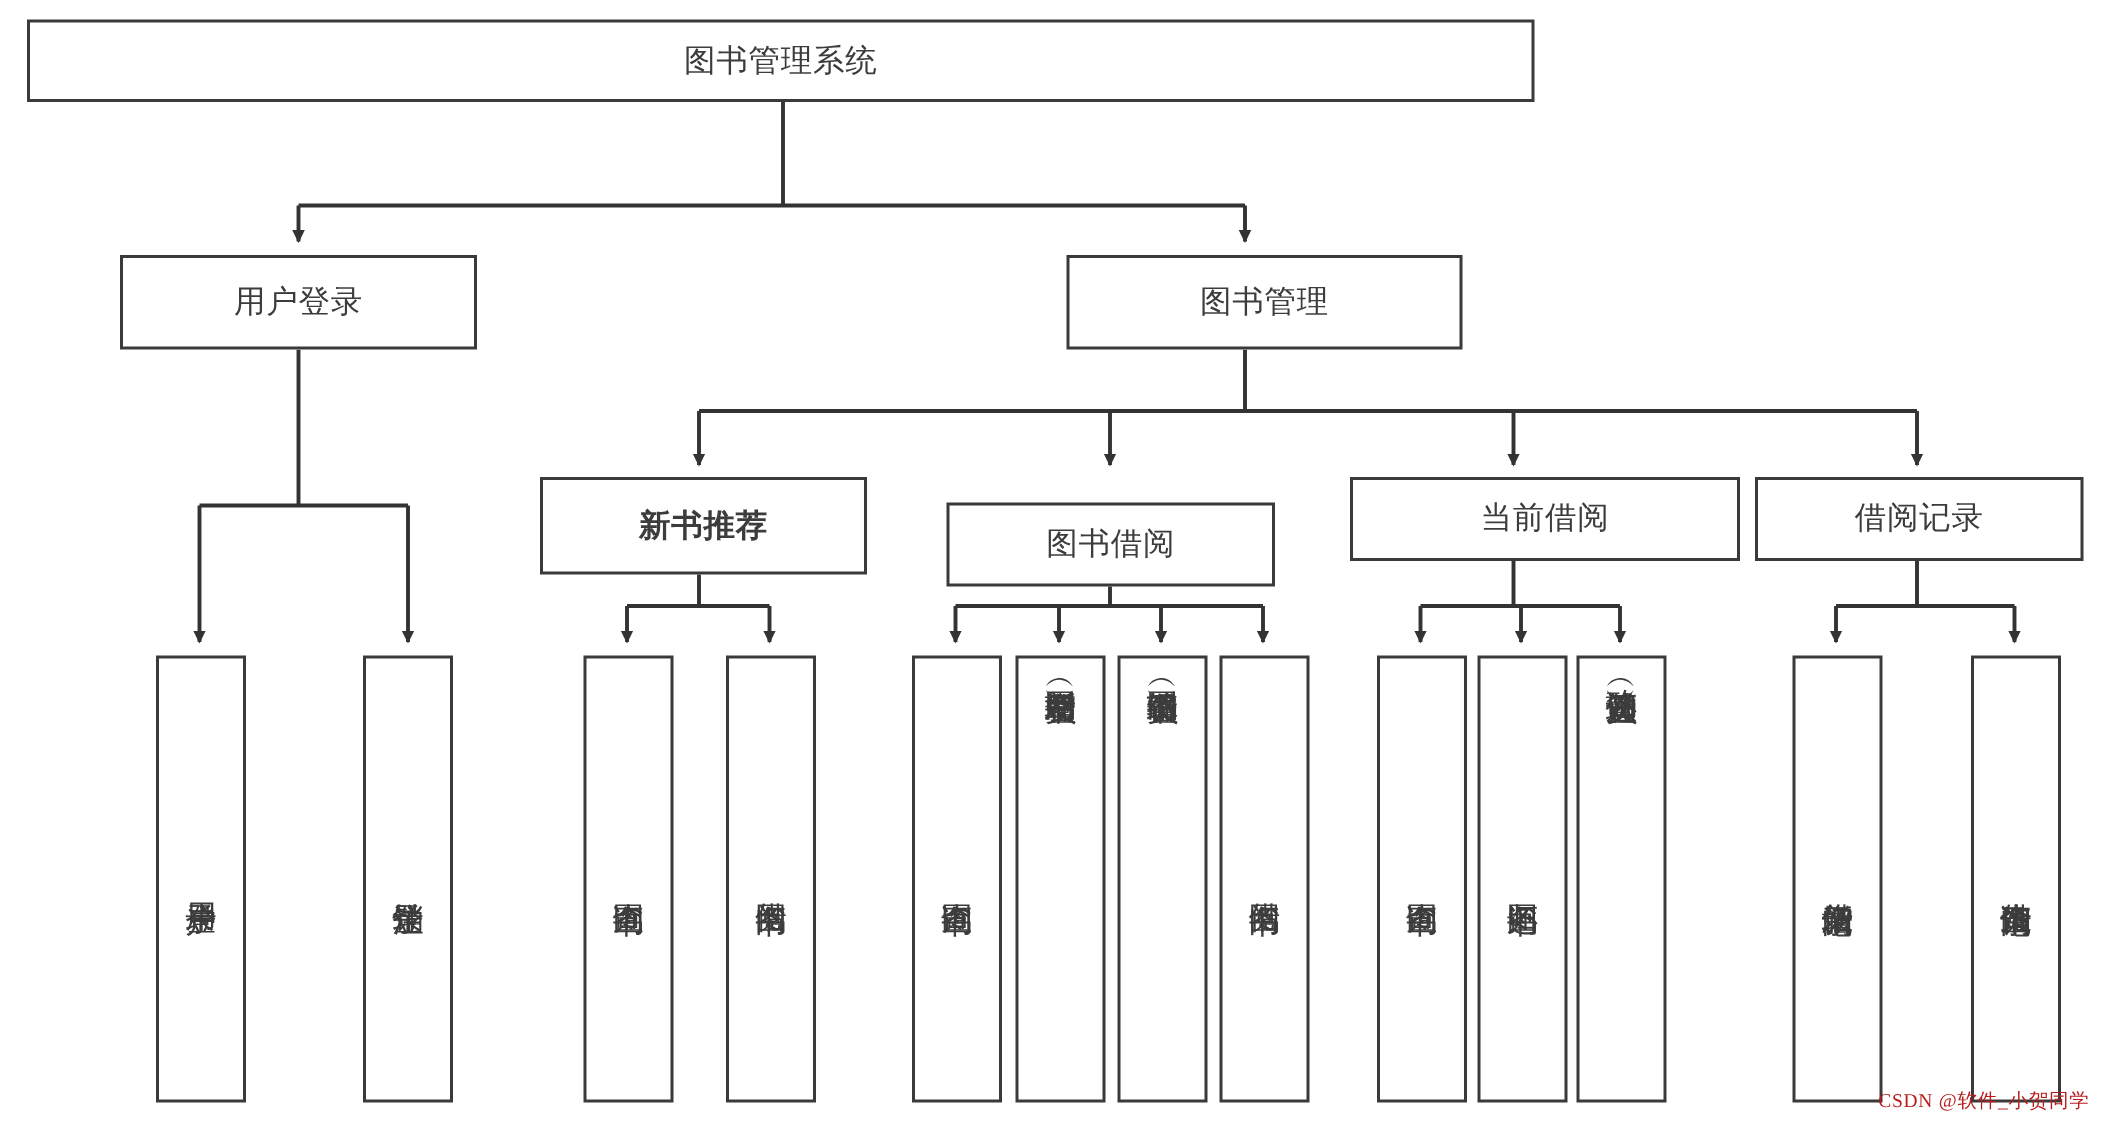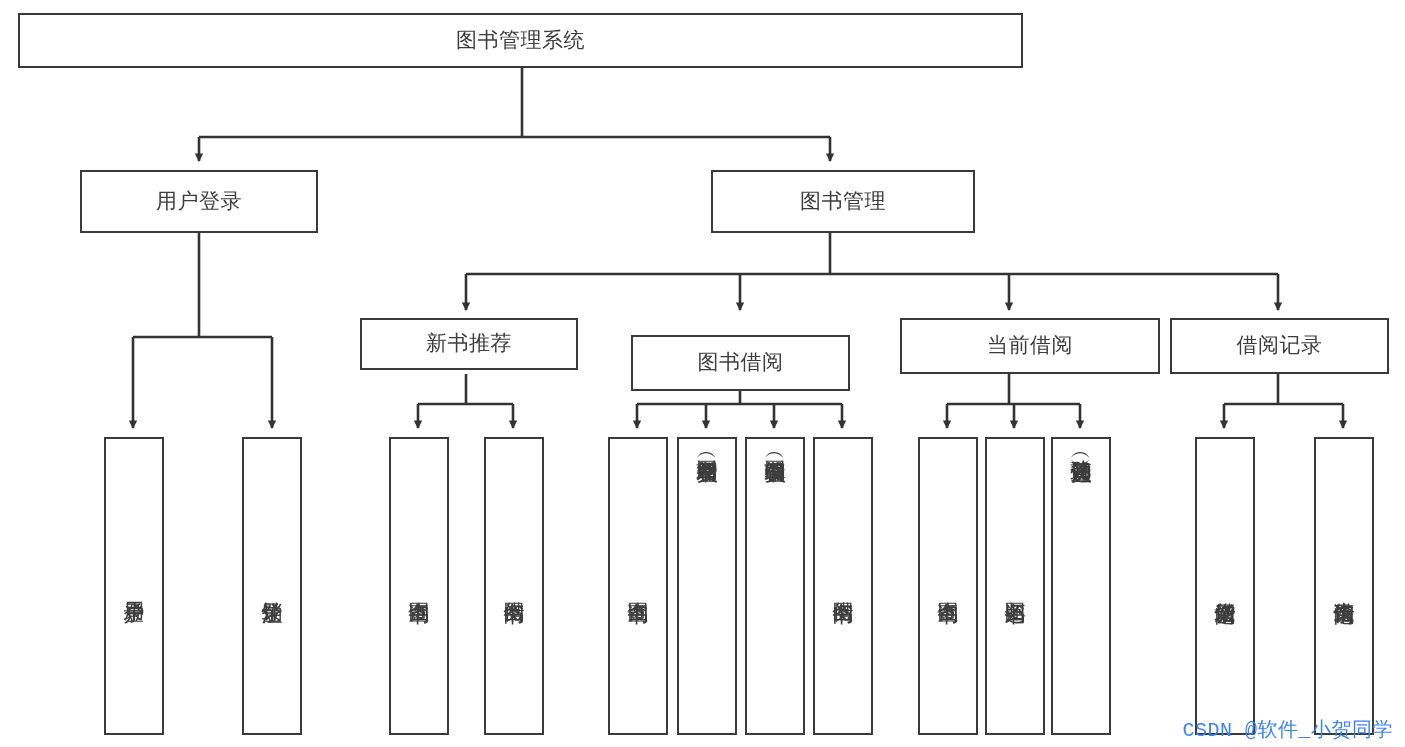--- a/index.html
+++ b/index.html
@@ -57,25 +57,25 @@
     display: block;
     margin: 0 auto;
   }
   .v-node.center-vert {
     align-items: center;
   }
   #watermark {
     position: absolute;
     right: 12px;
     bottom: 4px;
-    font-size: 20px;
-    color: #3b82f6;
+    font-size: 13px;
+    color: #b91c1c;
     letter-spacing: 0.5px;
     white-space: nowrap;
-    font-family: Liberation Mono, monospace;
+    font-family: Liberation Serif, serif;
   }
 </style>
 </head>
 <body>
 
 <div id="canvas">
 
   <svg id="edges" viewBox="0 0 1405 747" xmlns="http://www.w3.org/2000/svg">
     <defs>
       <marker id="arrow" markerWidth="10" markerHeight="10" refX="4.5" refY="7.6" orient="0" markerUnits="userSpaceOnUse">
@@ -132,21 +132,21 @@
     <span>图书管理系统</span>
   </div>
 
   <div class="node h-node" style="left:80px; top:170px; width:238px; height:63px;">
     <span>用户登录</span>
   </div>
   <div class="node h-node" style="left:711px; top:170px; width:264px; height:63px;">
     <span>图书管理</span>
   </div>
 
-  <div class="node h-node" style="left:360px; top:318px; width:218px; height:52px;">
+  <div class="node h-node" style="left:360px; top:318px; width:218px; height:65px;font-weight:bold;">
     <span>新书推荐</span>
   </div>
   <div class="node h-node" style="left:631px; top:335px; width:219px; height:56px;">
     <span>图书借阅</span>
   </div>
   <div class="node h-node" style="left:900px; top:318px; width:260px; height:56px;">
     <span>当前借阅</span>
   </div>
   <div class="node h-node" style="left:1170px; top:318px; width:219px; height:56px;">
     <span>借阅记录</span>

